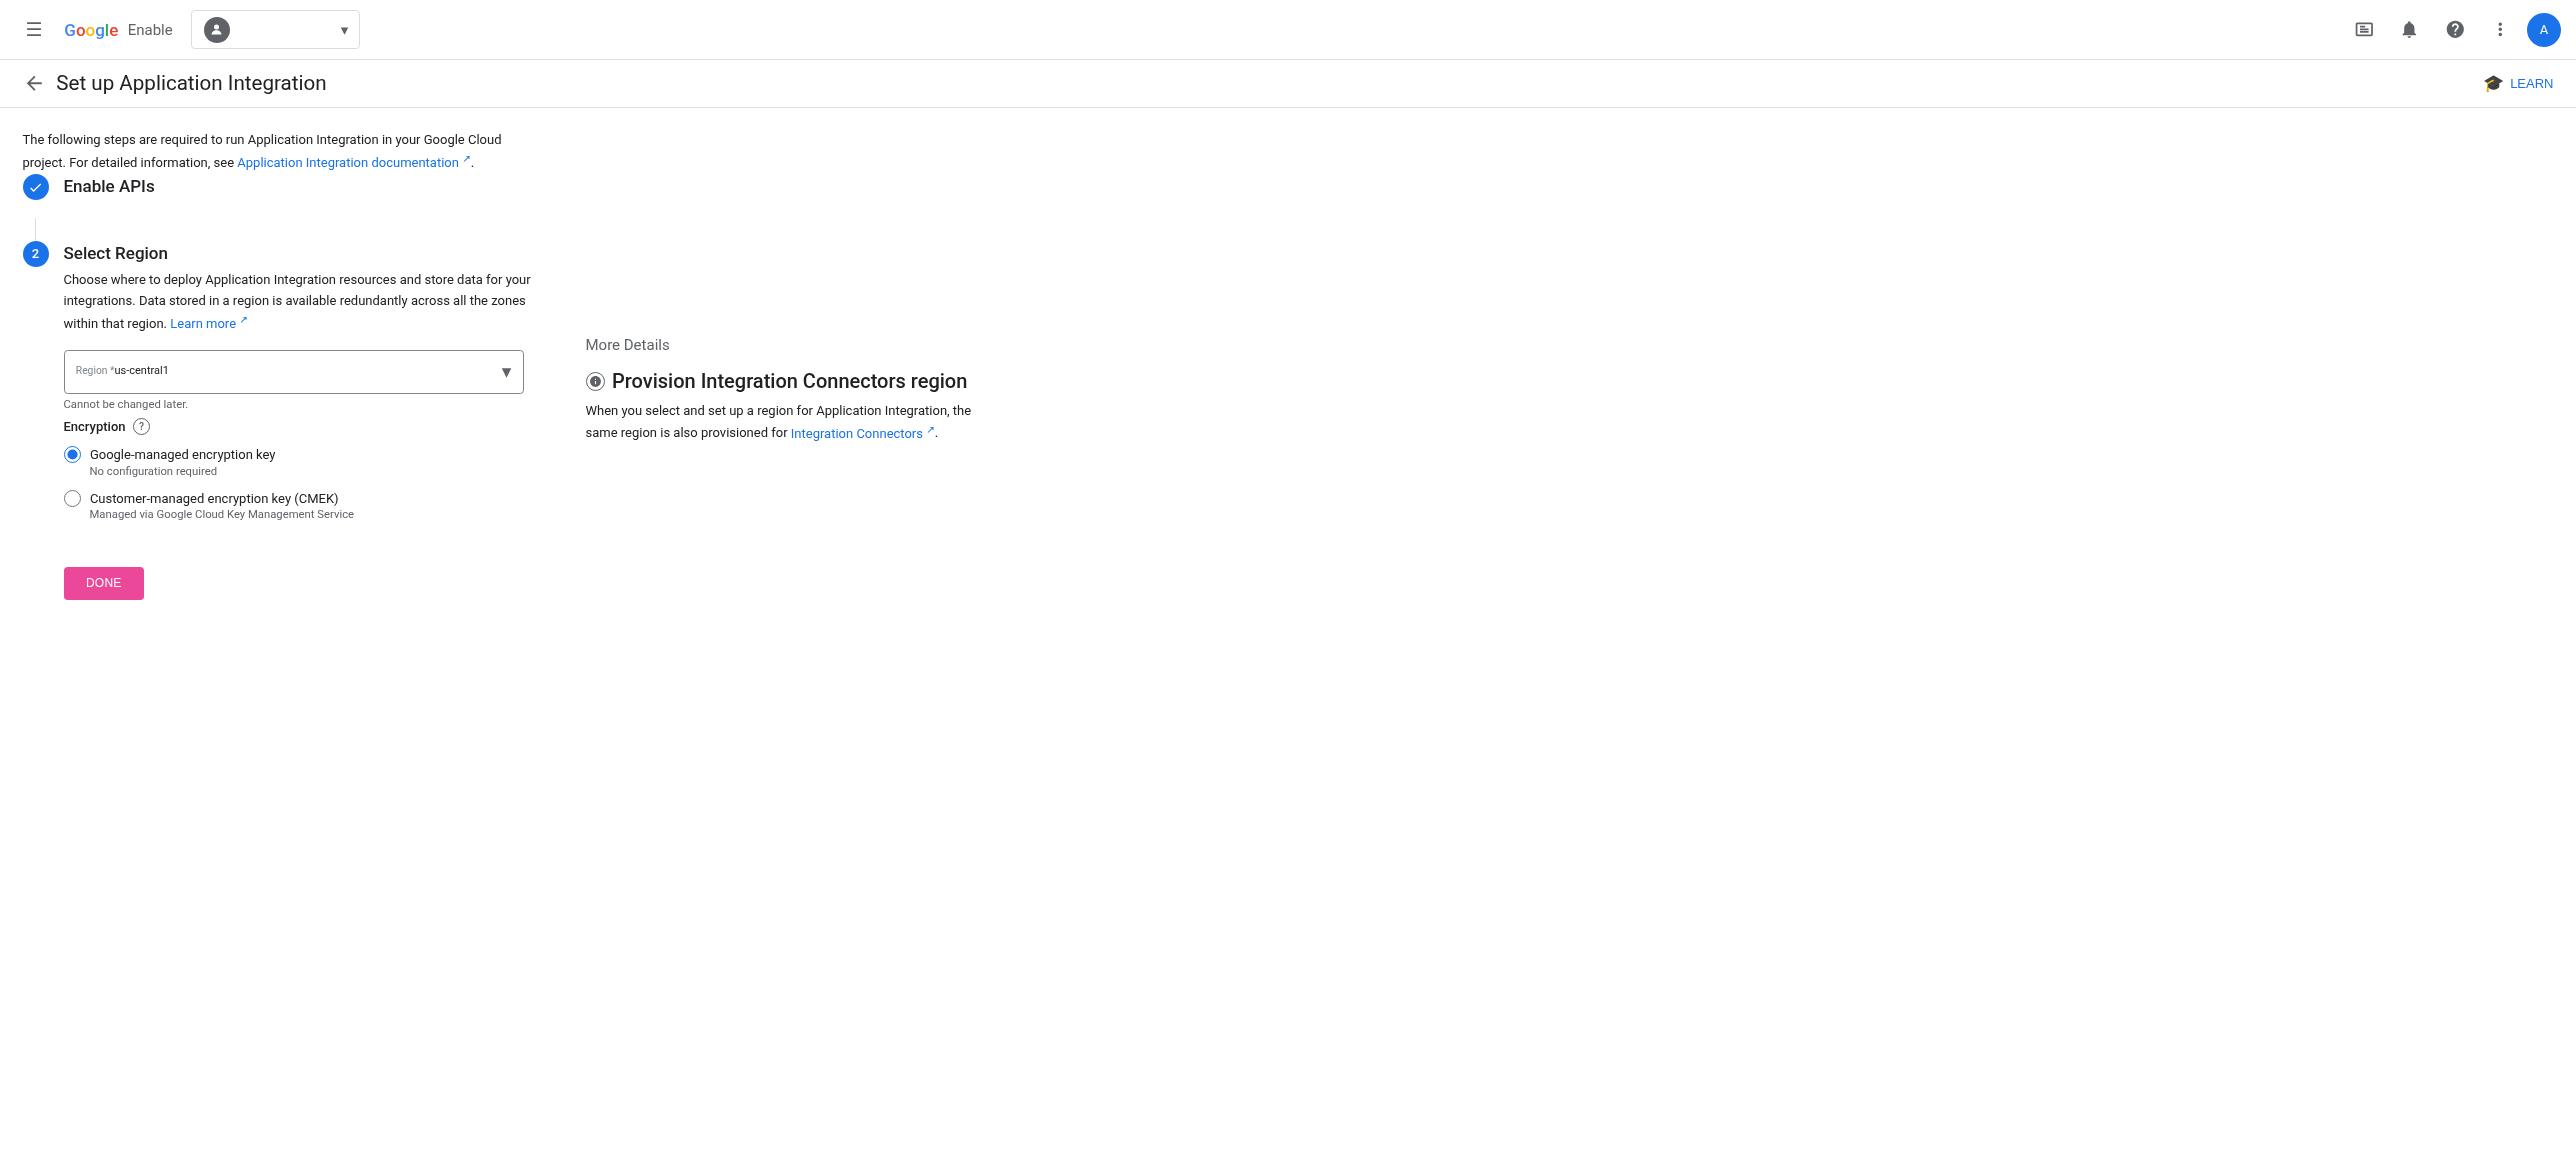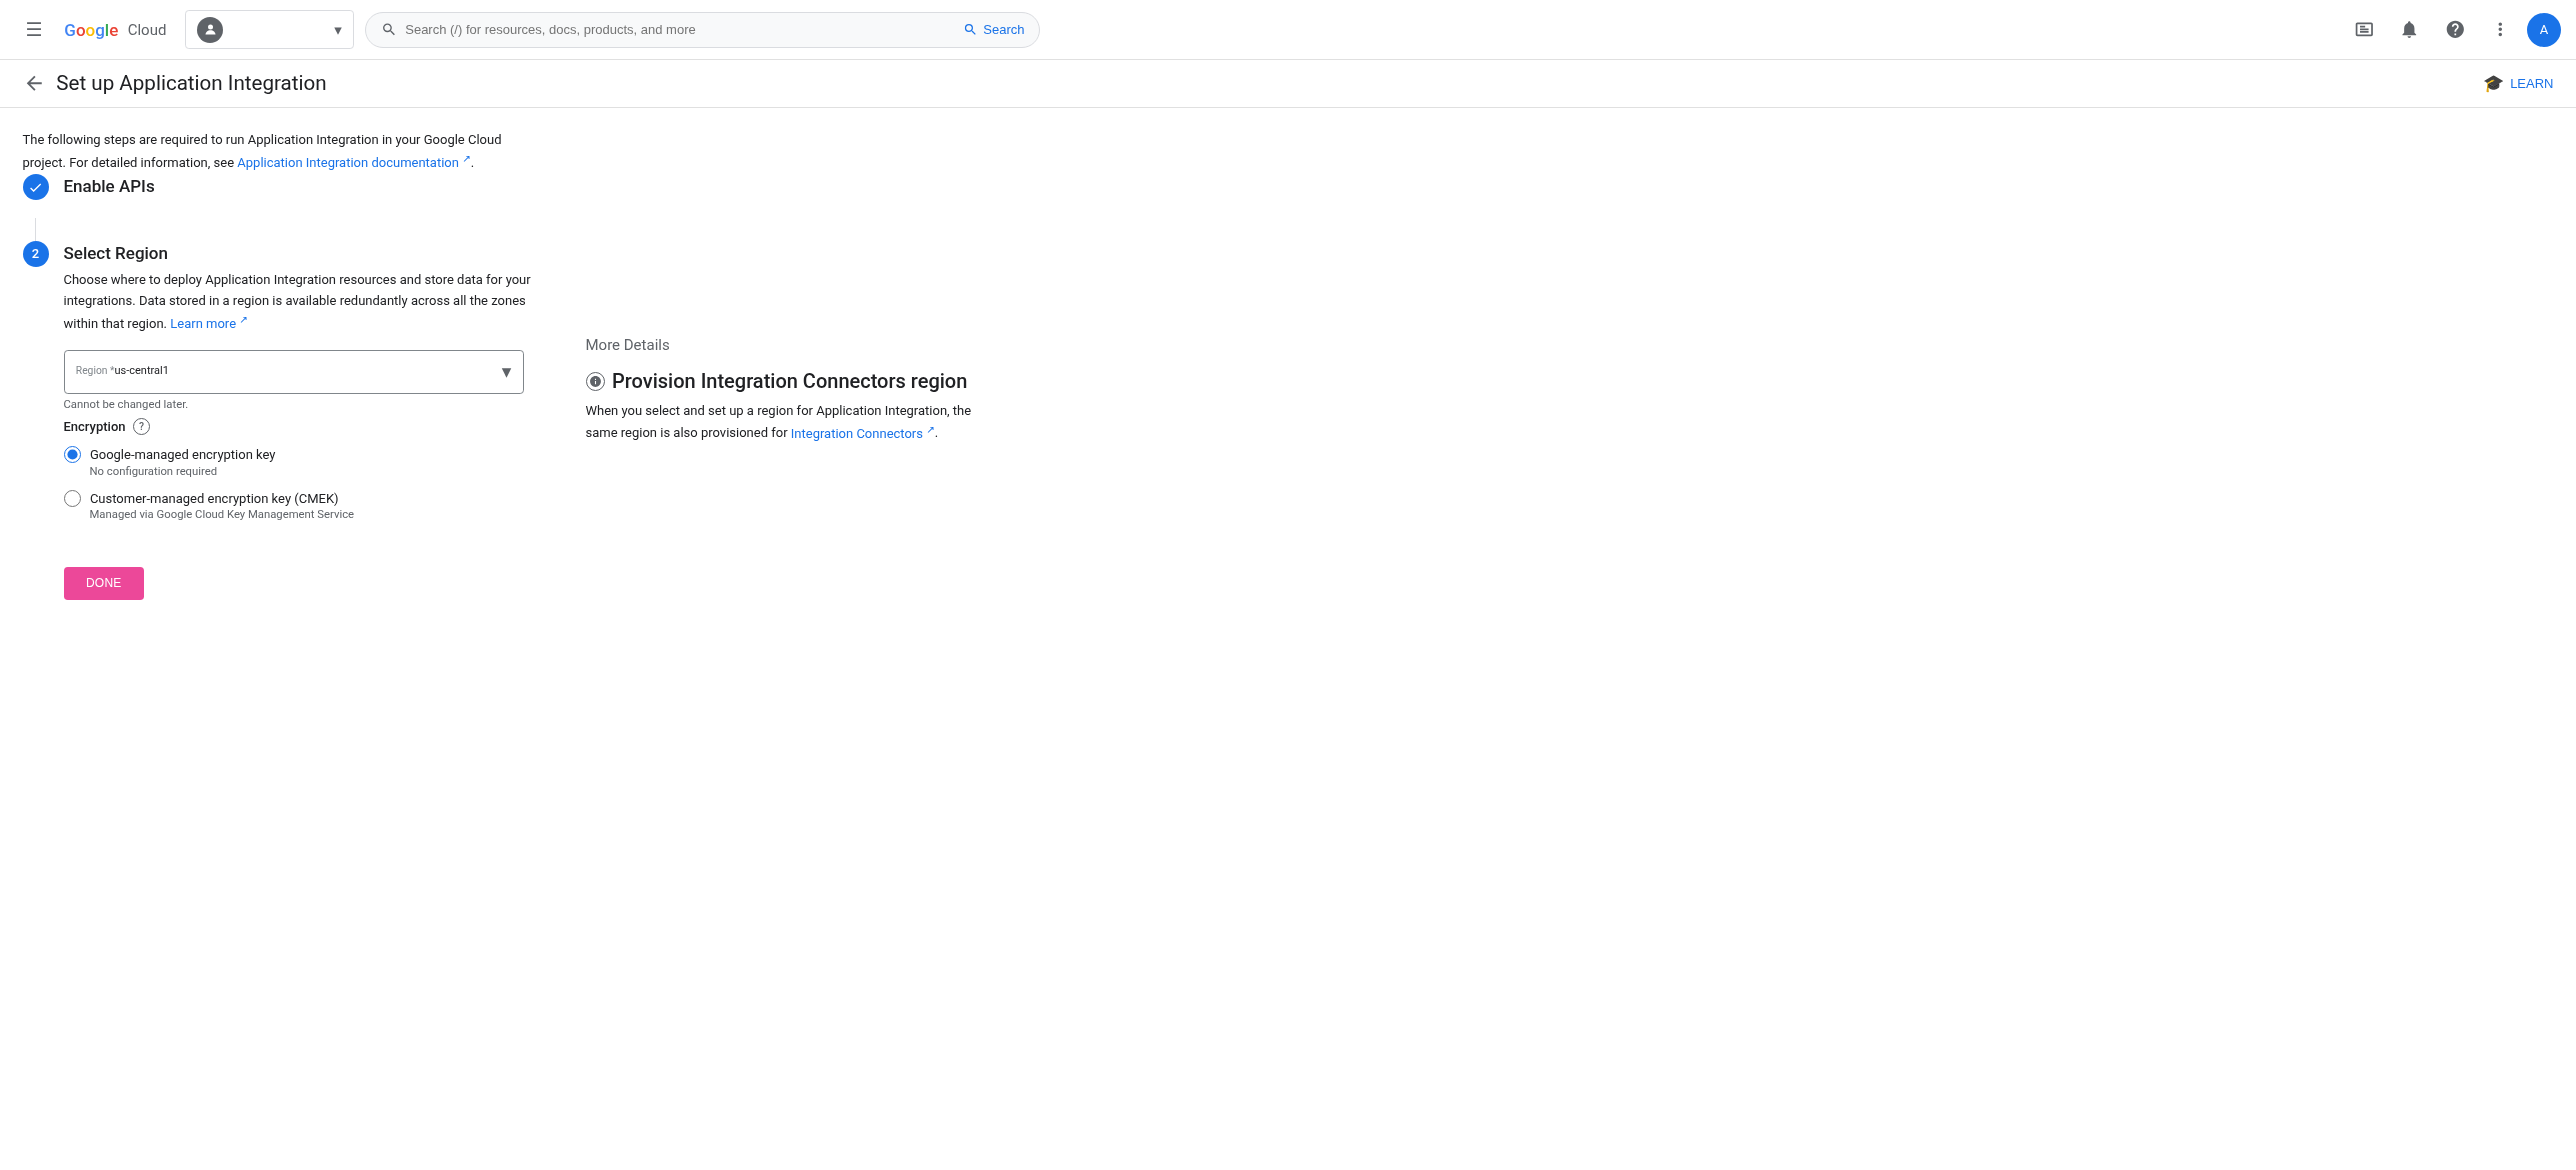--- a/index.html
+++ b/index.html
@@ -382,45 +382,33 @@
 
 <nav class="top-nav">
   <button class="nav-icon-btn">
     <span>☰</span>
   </button>
 
   <div class="google-cloud-logo">
     <span style="font-size:17px;font-weight:500;">
       <span style="color:#4285F4;">G</span><span style="color:#EA4335;">o</span><span style="color:#FBBC05;">o</span><span style="color:#4285F4;">g</span><span style="color:#34A853;">l</span><span style="color:#EA4335;">e</span>
     </span>
-    <span class="cloud-text">Cloud</span>
+    <span class="cloud-text">Enable</span>
   </div>
 
   <div class="project-selector">
     <div class="project-avatar">
       <svg width="15" height="15" viewBox="0 0 24 24" fill="white">
           <circle cx="12" cy="8" r="4"></circle>
           <path d="M4 20c0-4 3.6-7 8-7s8 3 8 7"></path>
         </svg>
     </div>
     <span style="color:#5f6368;font-size:15px;">▾</span>
   </div>
 
-  <div class="search-bar">
-    <svg width="19" height="19" fill="#5f6368" viewBox="0 0 24 24">
-        <path d="M15.5 14h-.79l-.28-.27A6.471 6.471 0 0 0 16 9.5A6.5 6.5 0 1 0 9.5 16c1.61 0 3.09-.59 4.23-1.57l.27.28v.79l5 4.99L20.49 19l-4.99-5zm-6 0C7.01 14 5 11.99 5 9.5S7.01 5 9.5 5S14 7.01 14 9.5S11.99 14 9.5 14z"></path>
-      </svg>
-    <input type="text" placeholder="Search (/) for resources, docs, products, and more" style="">
-    <button class="search-btn">
-      <svg width="15" height="15" fill="#1a73e8" viewBox="0 0 24 24">
-          <path d="M15.5 14h-.79l-.28-.27A6.471 6.471 0 0 0 16 9.5A6.5 6.5 0 1 0 9.5 16c1.61 0 3.09-.59 4.23-1.57l.27.28v.79l5 4.99L20.49 19l-4.99-5zm-6 0C7.01 14 5 11.99 5 9.5S7.01 5 9.5 5S14 7.01 14 9.5S11.99 14 9.5 14z"></path>
-        </svg>
-      <span>Search</span>
-    </button>
-  </div>
 
   <div class="nav-icons">
     <button class="nav-icon-btn">
       <svg width="20.6" height="20.6" viewBox="0 0 24 24" fill="#5f6368">
           <path d="M20 4H4c-1.1 0-2 .9-2 2v12c0 1.1.9 2 2 2h16c1.1 0 2-.9 2-2V6c0-1.1-.9-2-2-2zm0 14H4V6h16v12zm-3-7H7v2h10v-2zm-4-3H7v2h6V8zm4 6H7v2h10v-2z"></path>
         </svg>
     </button>
     <button class="nav-icon-btn">
       <svg width="20.6" height="20.6" viewBox="0 0 24 24" fill="#5f6368">
           <path d="M12 22c1.1 0 2-.9 2-2h-4c0 1.1.9 2 2 2zm6-6v-5c0-3.07-1.64-5.64-4.5-6.32V4c0-.83-.67-1.5-1.5-1.5s-1.5.67-1.5 1.5v.68C7.63 5.36 6 7.92 6 11v5l-2 2v1h16v-1l-2-2z"></path>

